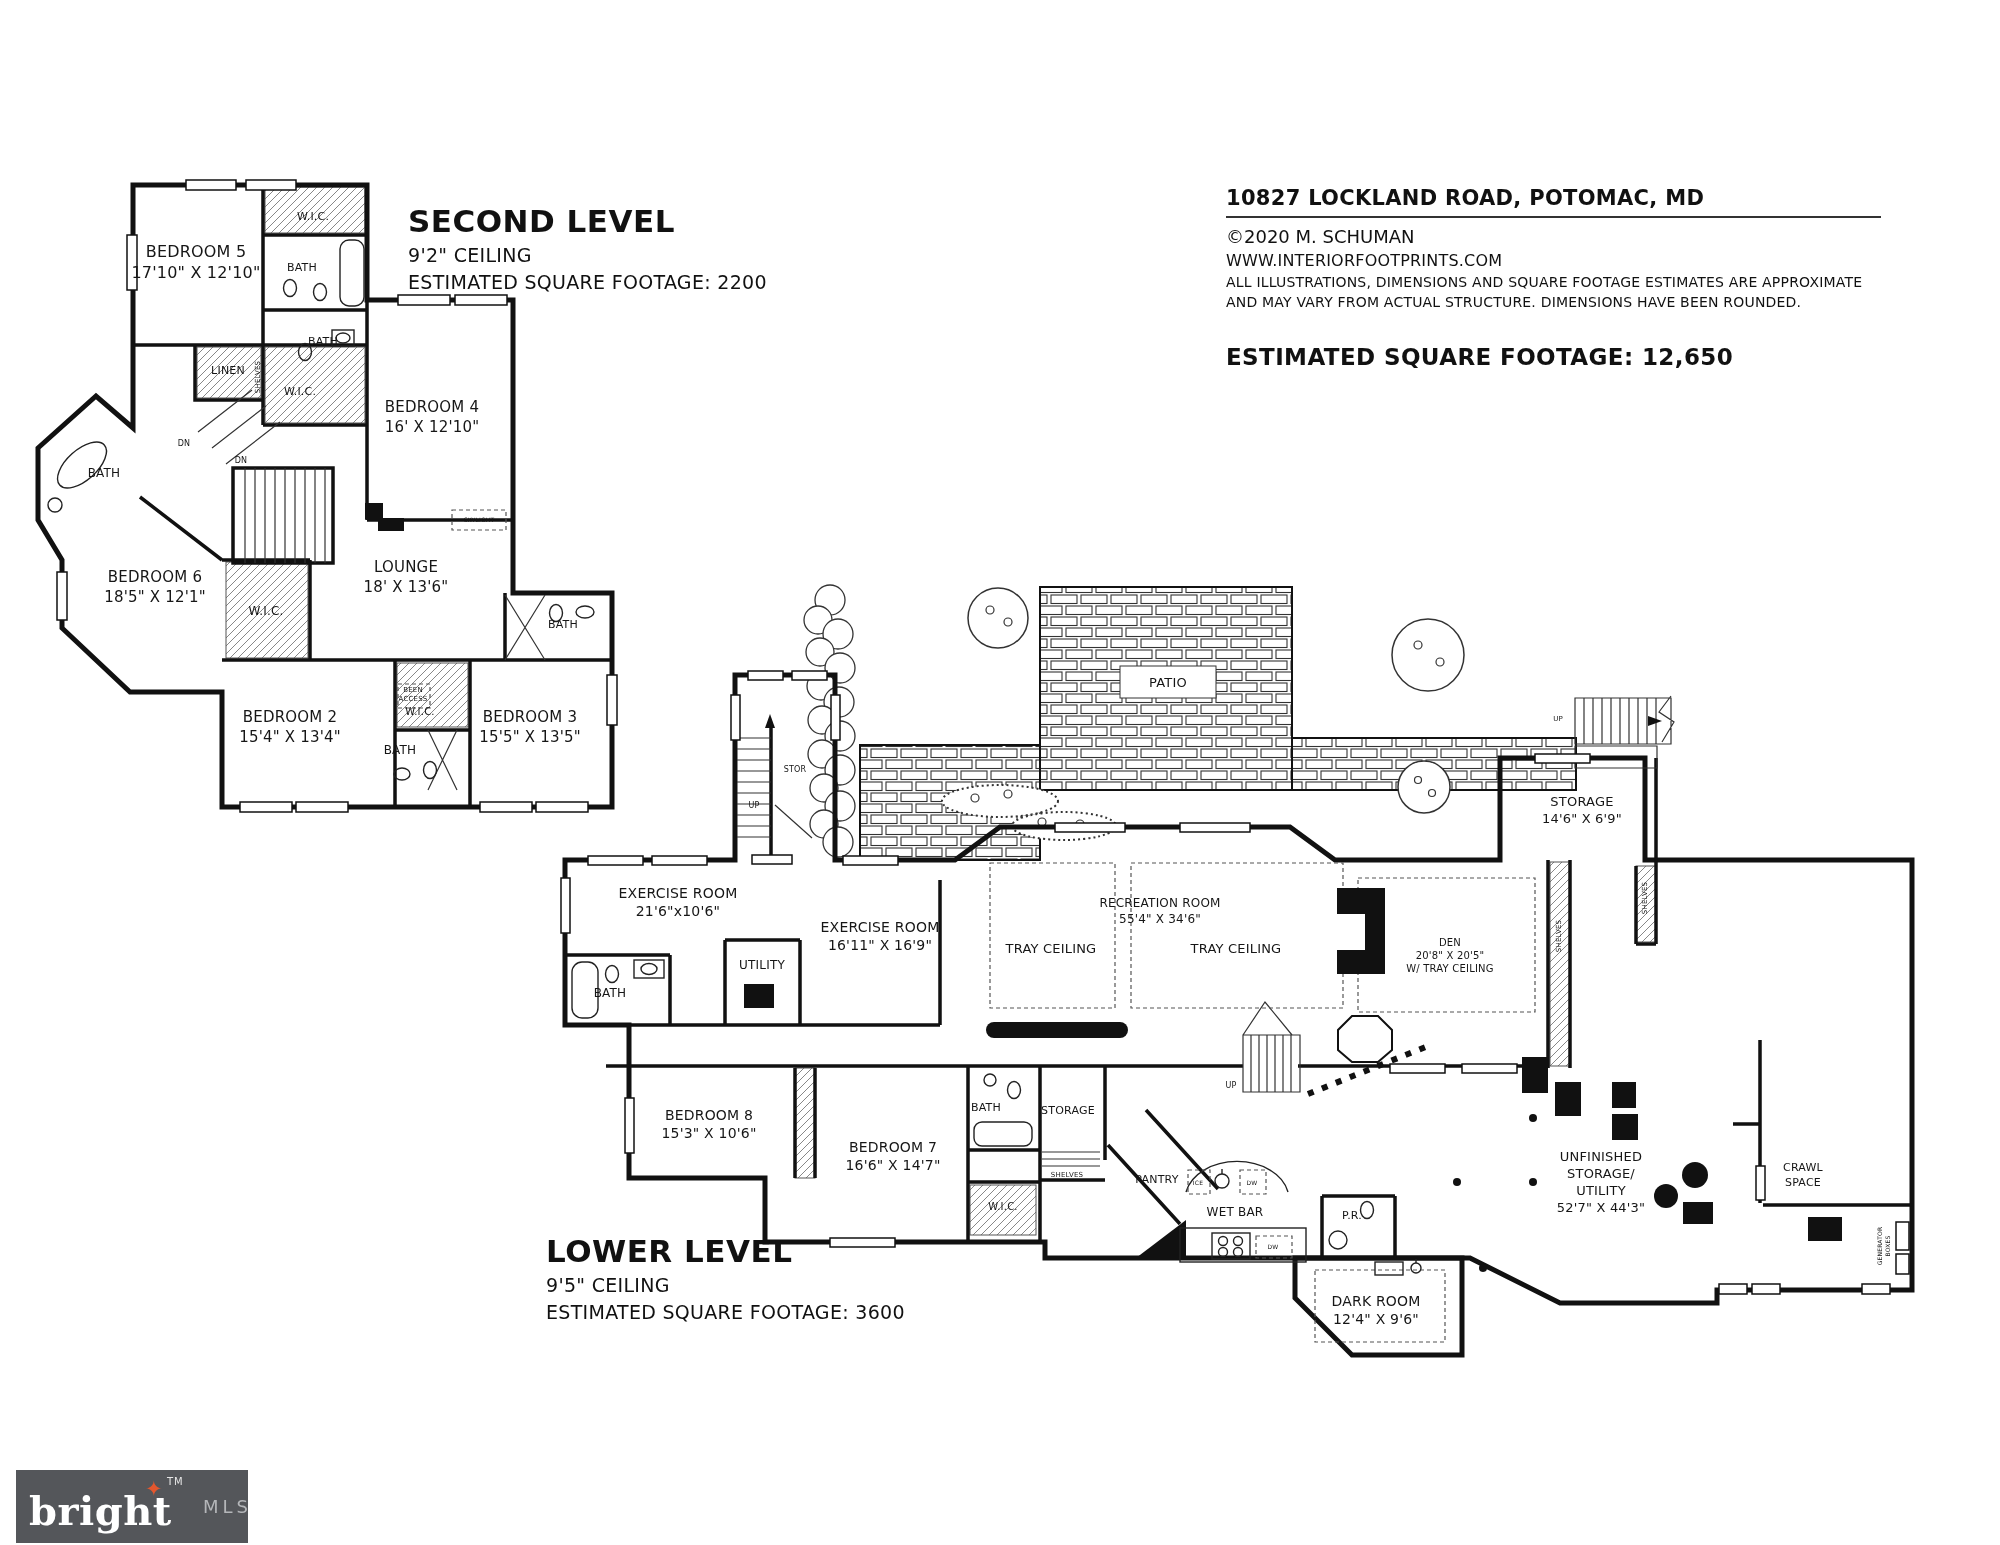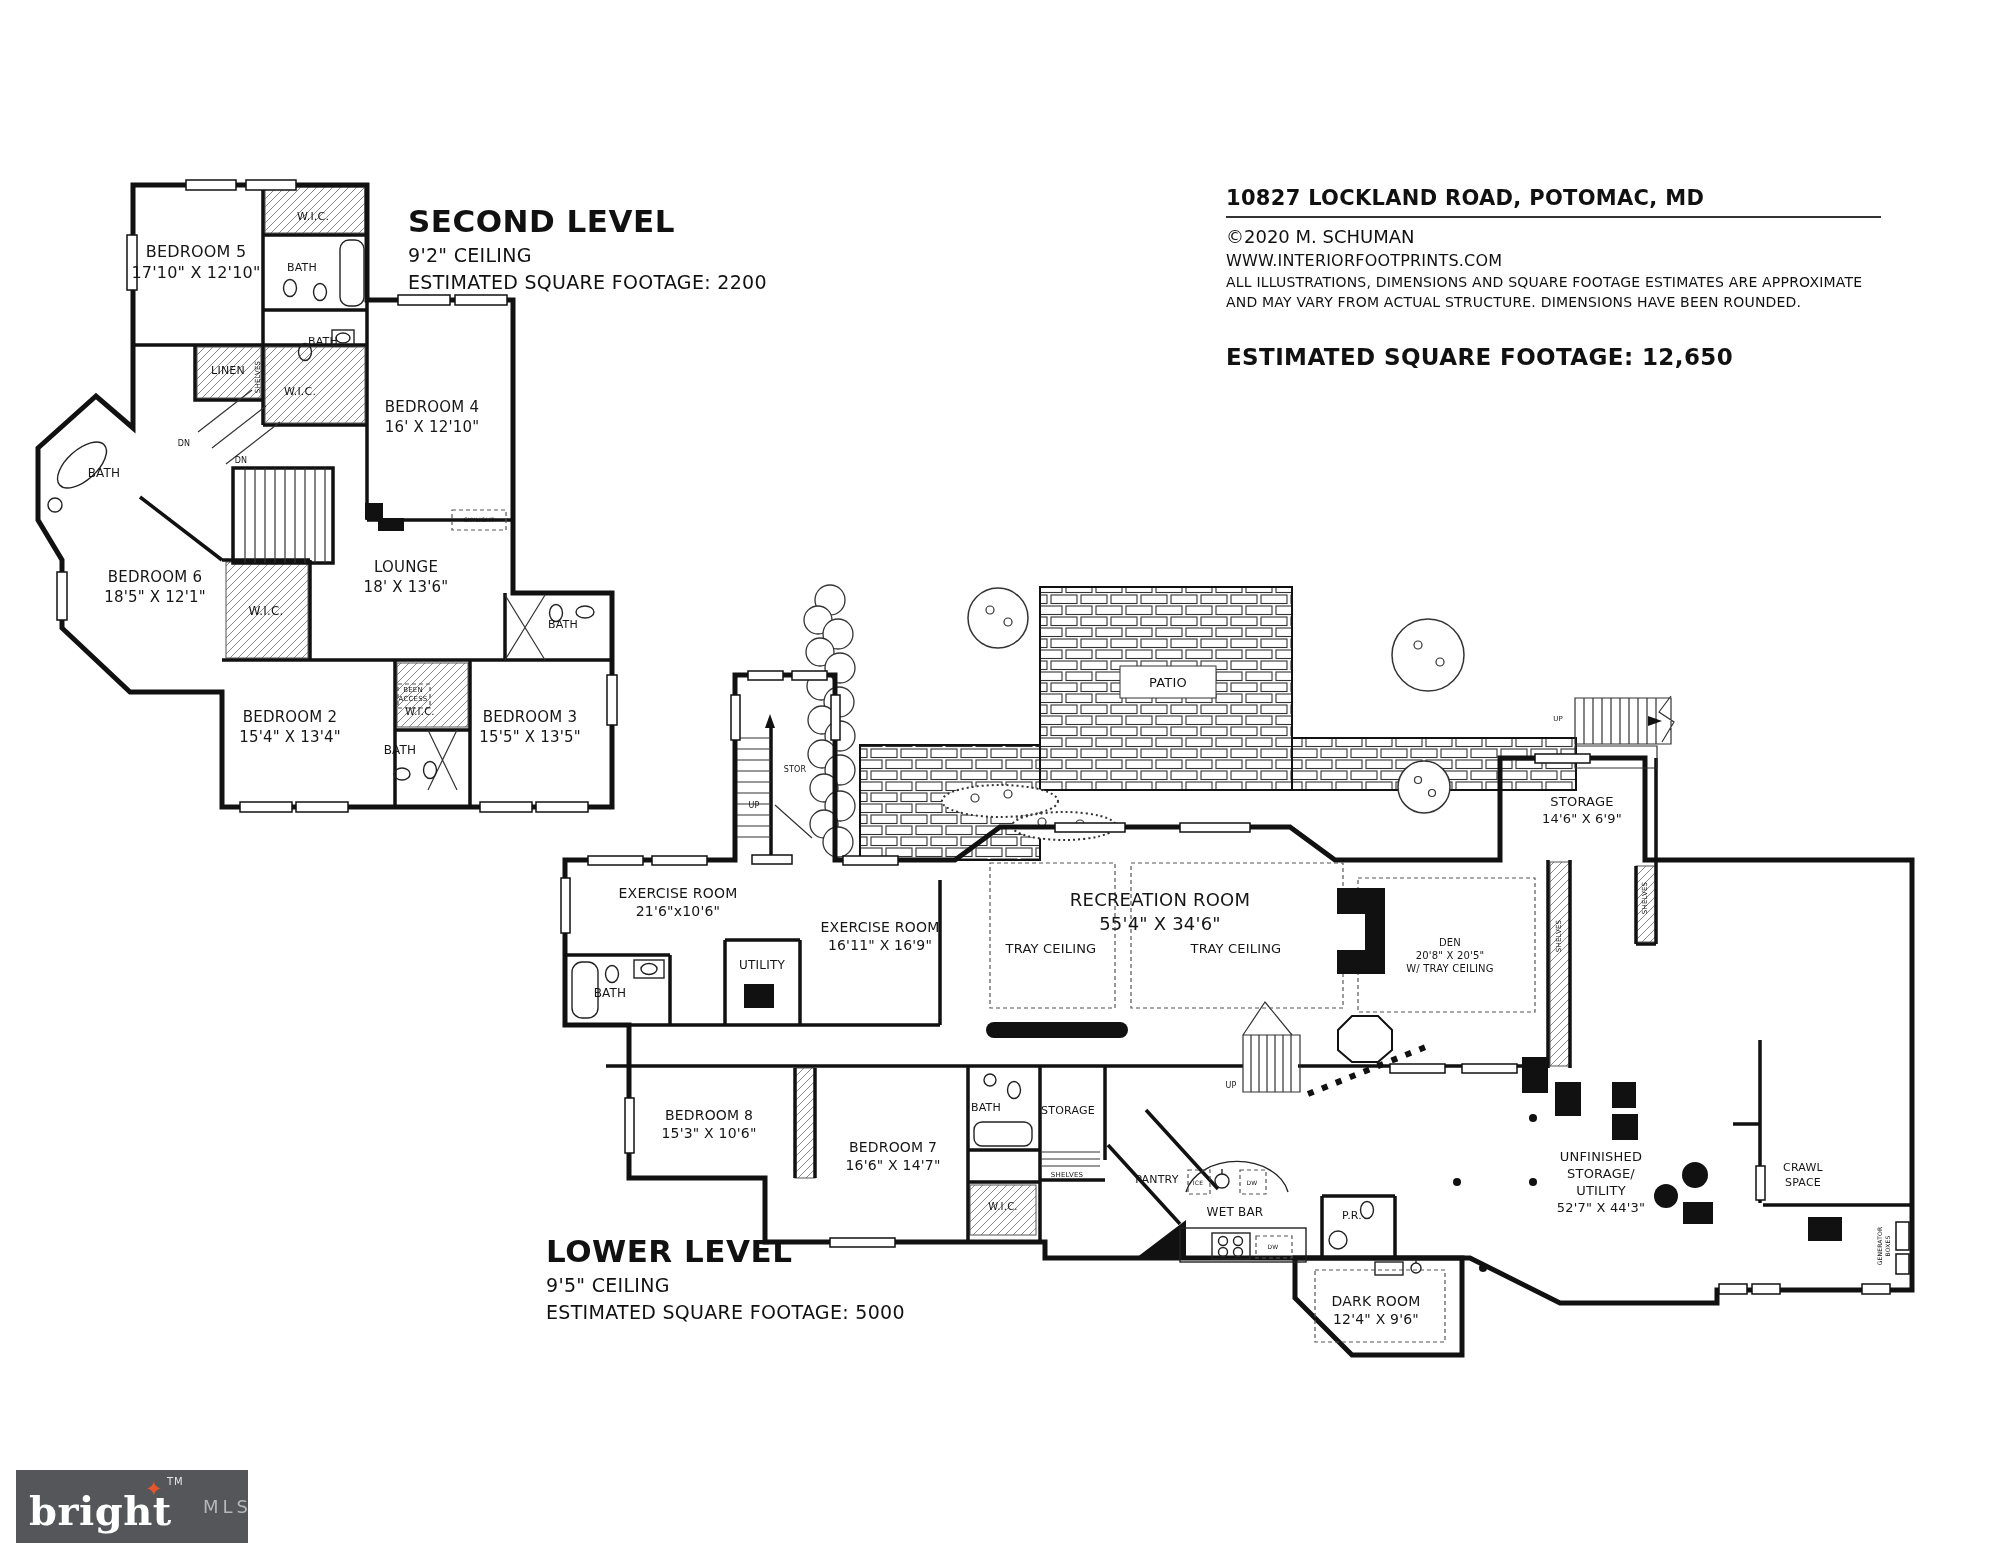--- a/index.html
+++ b/index.html
@@ -285,21 +285,21 @@
       <div class="plan-label" style="left: 530px; top: 728px; font-size: 15px; transform: translate(-50%, -50%);">BEDROOM 3
 15'5" X 13'5"</div>
       <div class="plan-label" style="left: 563px; top: 625px; font-size: 11px; transform: translate(-50%, -50%);">BATH</div>
       <div class="plan-label" style="left: 795px; top: 770px; font-size: 8px; transform: translate(-50%, -50%);">STOR</div>
       <div class="plan-label" style="left: 754px; top: 806px; font-size: 8px; transform: translate(-50%, -50%);">UP</div>
       <div class="plan-label" style="left: 678px; top: 902px; font-size: 14px; transform: translate(-50%, -50%);">EXERCISE ROOM
 21'6"x10'6"</div>
       <div class="plan-label" style="left: 880px; top: 936px; font-size: 14px; transform: translate(-50%, -50%);">EXERCISE ROOM
 16'11" X 16'9"</div>
       <div class="plan-label" style="left: 1168px; top: 683px; font-size: 13px; transform: translate(-50%, -50%);">PATIO</div>
-      <div class="plan-label" style="left: 1160px; top: 912px; font-size: 18px; transform: translate(-50%, -50%);">RECREATION ROOM
+      <div class="plan-label" style="left: 1160px; top: 912px; font-size: 12px; transform: translate(-50%, -50%);">RECREATION ROOM
 55'4" X 34'6"</div>
       <div class="plan-label" style="left: 1051px; top: 949px; font-size: 13px; transform: translate(-50%, -50%);">TRAY CEILING</div>
       <div class="plan-label" style="left: 1236px; top: 949px; font-size: 13px; transform: translate(-50%, -50%);">TRAY CEILING</div>
       <div class="plan-label" style="left: 1450px; top: 956px; font-size: 10px; transform: translate(-50%, -50%);">DEN
 20'8" X 20'5"
 W/ TRAY CEILING</div>
       <div class="plan-label" style="left: 1582px; top: 810px; font-size: 13px; transform: translate(-50%, -50%);">STORAGE
 14'6" X 6'9"</div>
       <div class="plan-label" style="left: 1560px; top: 936px; font-size: 7px; transform: translate(-50%, -50%) rotate(-90deg);">SHELVES</div>
       <div class="plan-label" style="left: 1646px; top: 898px; font-size: 7px; transform: translate(-50%, -50%) rotate(-90deg);">SHELVES</div>
@@ -335,21 +335,21 @@
 
   <div class="level-title" style="left:408px;top:203px;">
     <div class="lname">SECOND LEVEL</div>
     <div class="lsub">9'2" CEILING</div>
     <div class="lsub">ESTIMATED SQUARE FOOTAGE: 2200</div>
   </div>
 
   <div class="level-title" style="left:546px;top:1233px;">
     <div class="lname">LOWER LEVEL</div>
     <div class="lsub">9'5" CEILING</div>
-    <div class="lsub">ESTIMATED SQUARE FOOTAGE: 5000</div>
+    <div class="lsub">ESTIMATED SQUARE FOOTAGE: 3600</div>
   </div>
 
   <div class="header">
     <div class="addr">10827 LOCKLAND ROAD, POTOMAC, MD</div>
     <div class="copyright">©2020 M. SCHUMAN</div>
     <div class="website">WWW.INTERIORFOOTPRINTS.COM</div>
     <div class="disc">ALL ILLUSTRATIONS, DIMENSIONS AND SQUARE FOOTAGE ESTIMATES ARE APPROXIMATE</div>
     <div class="disc">AND MAY VARY FROM ACTUAL STRUCTURE. DIMENSIONS HAVE BEEN ROUNDED.</div>
     <div class="total">ESTIMATED SQUARE FOOTAGE: 12,650</div>
   </div>

